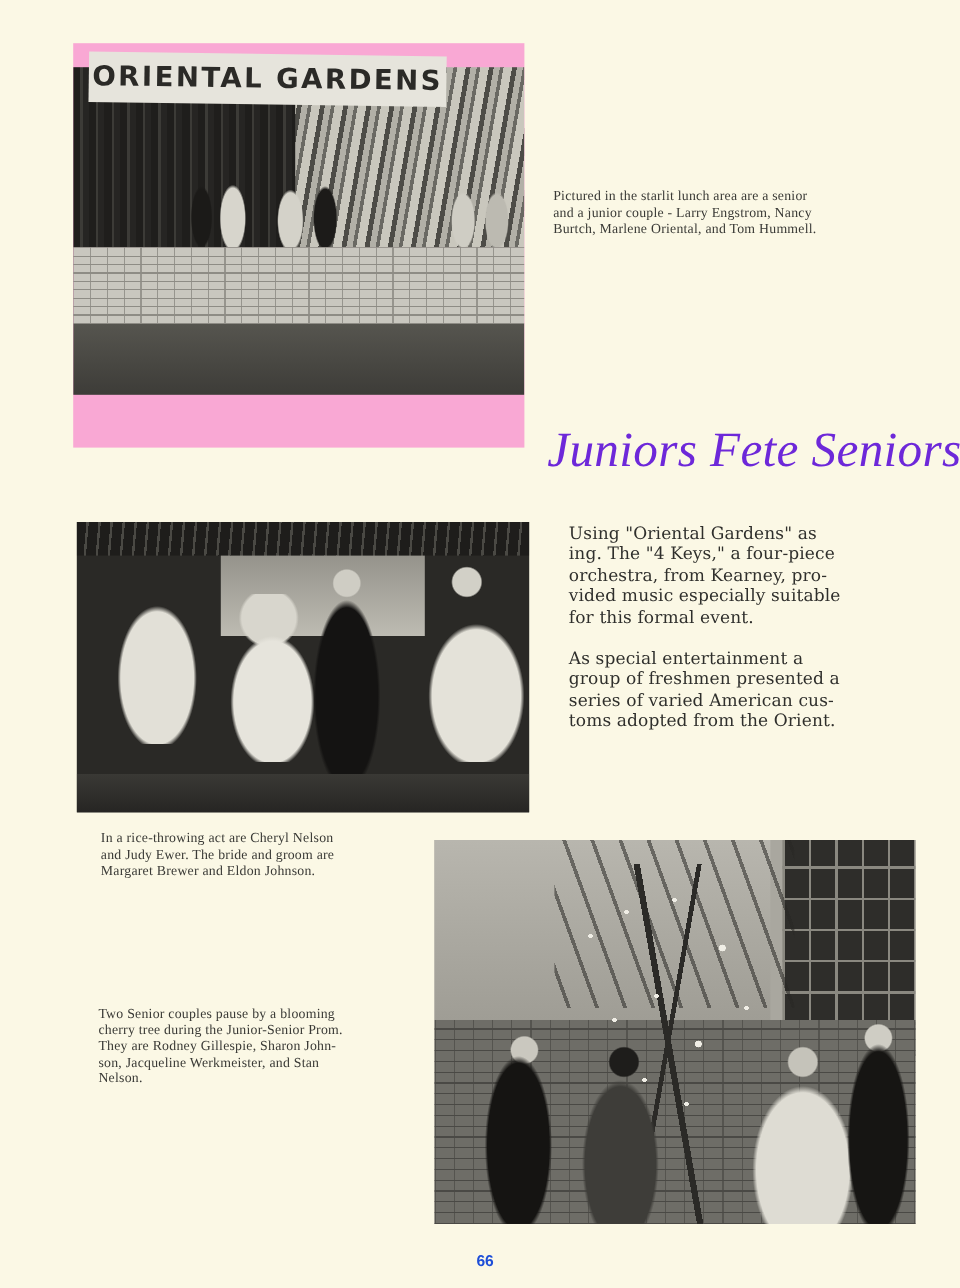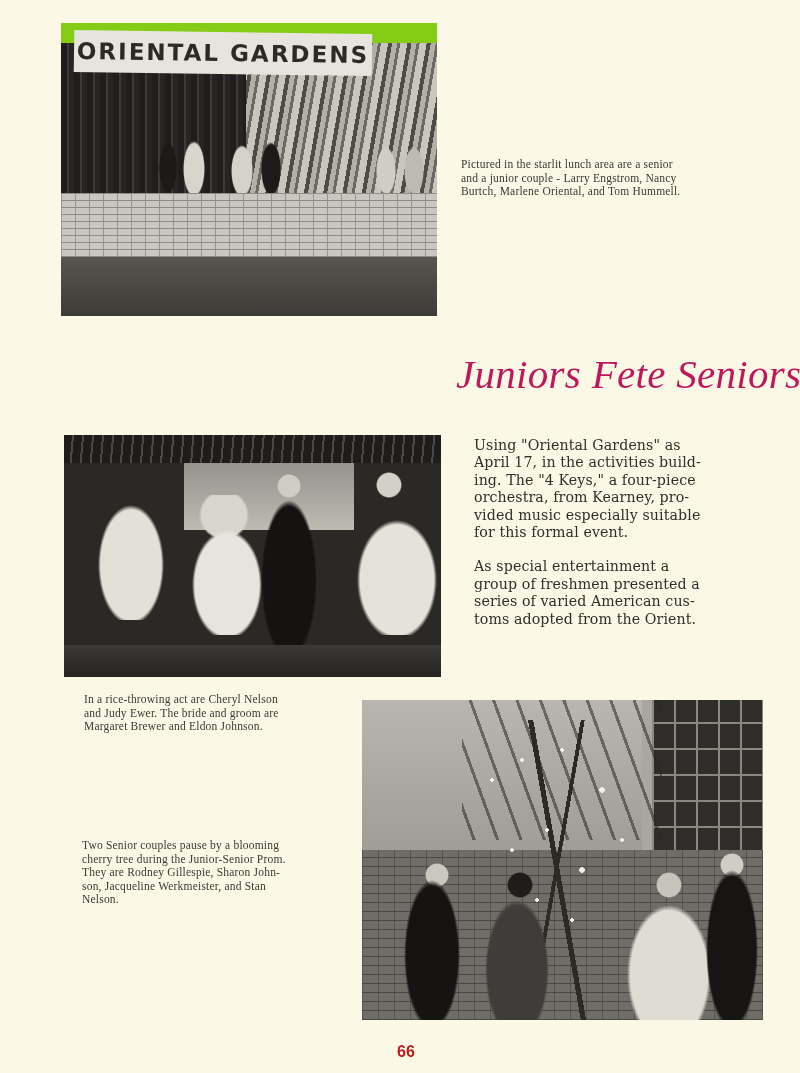--- a/index.html
+++ b/index.html
@@ -39,36 +39,36 @@
     .body-text p { margin: 0 0 17px 0; }
     .body-text span { display: block; white-space: nowrap; }
     .caption span { display: block; white-space: nowrap; }
     .headline {
       position: absolute;
       left: 456px;
       top: 350px;
       font-family: "Liberation Serif", "DejaVu Serif", serif;
       font-style: italic;
       font-size: 41px;
-      color: #be185d;
+      color: #6d28d9;
       white-space: nowrap;
       letter-spacing: 0.3px;
     }
     .page-number {
       position: absolute;
       left: 397px;
       top: 1043px;
       font-family: "Liberation Sans", "DejaVu Sans", sans-serif;
       font-weight: bold;
-      font-size: 16px;
-      color: #b91c1c;
+      font-size: 13px;
+      color: #1d4ed8;
     }
 
     
-    #photo1 { left: 61px; top: 23px; width: 376px; height: 293px; background: #84cc16; }
+    #photo1 { left: 61px; top: 36px; width: 376px; height: 337px; background: #f9a8d4; }
     #photo1 .streamers {
       position: absolute; left: 185px; top: 20px; width: 191px; height: 150px;
       background: repeating-linear-gradient(100deg, #c9c7bd 0 7px, #4d4c47 7px 11px, #b2b0a7 11px 16px, #6a6963 16px 19px);
     }
     #photo1 .dark-left {
       position: absolute; left: 0; top: 20px; width: 190px; height: 150px;
       background: repeating-linear-gradient(90deg, #1f1e1c 0 6px, #3c3b37 6px 8px, #262523 8px 13px);
     }
     #photo1 .banner-top {
       position: absolute; left: 13px; top: 9px; width: 298px; height: 42px;
@@ -226,21 +226,20 @@
   <div class="girl-left"></div>
   <div class="bride"></div>
   <div class="groom"></div>
   <div class="girl-right"></div>
   <div class="floor"></div>
 </div>
 
 <div class="body-text" style="left:474px; top:437px;">
   <p>
     <span>Using "Oriental Gardens" as</span>
-    <span>April 17, in the activities build-</span>
     <span>ing.  The "4 Keys," a four-piece</span>
     <span>orchestra, from Kearney, pro-</span>
     <span>vided music especially suitable</span>
     <span>for this formal event.</span>
   </p>
   <p>
     <span>As special entertainment a</span>
     <span>group of freshmen presented a</span>
     <span>series of varied American cus-</span>
     <span>toms adopted from the Orient.</span>

